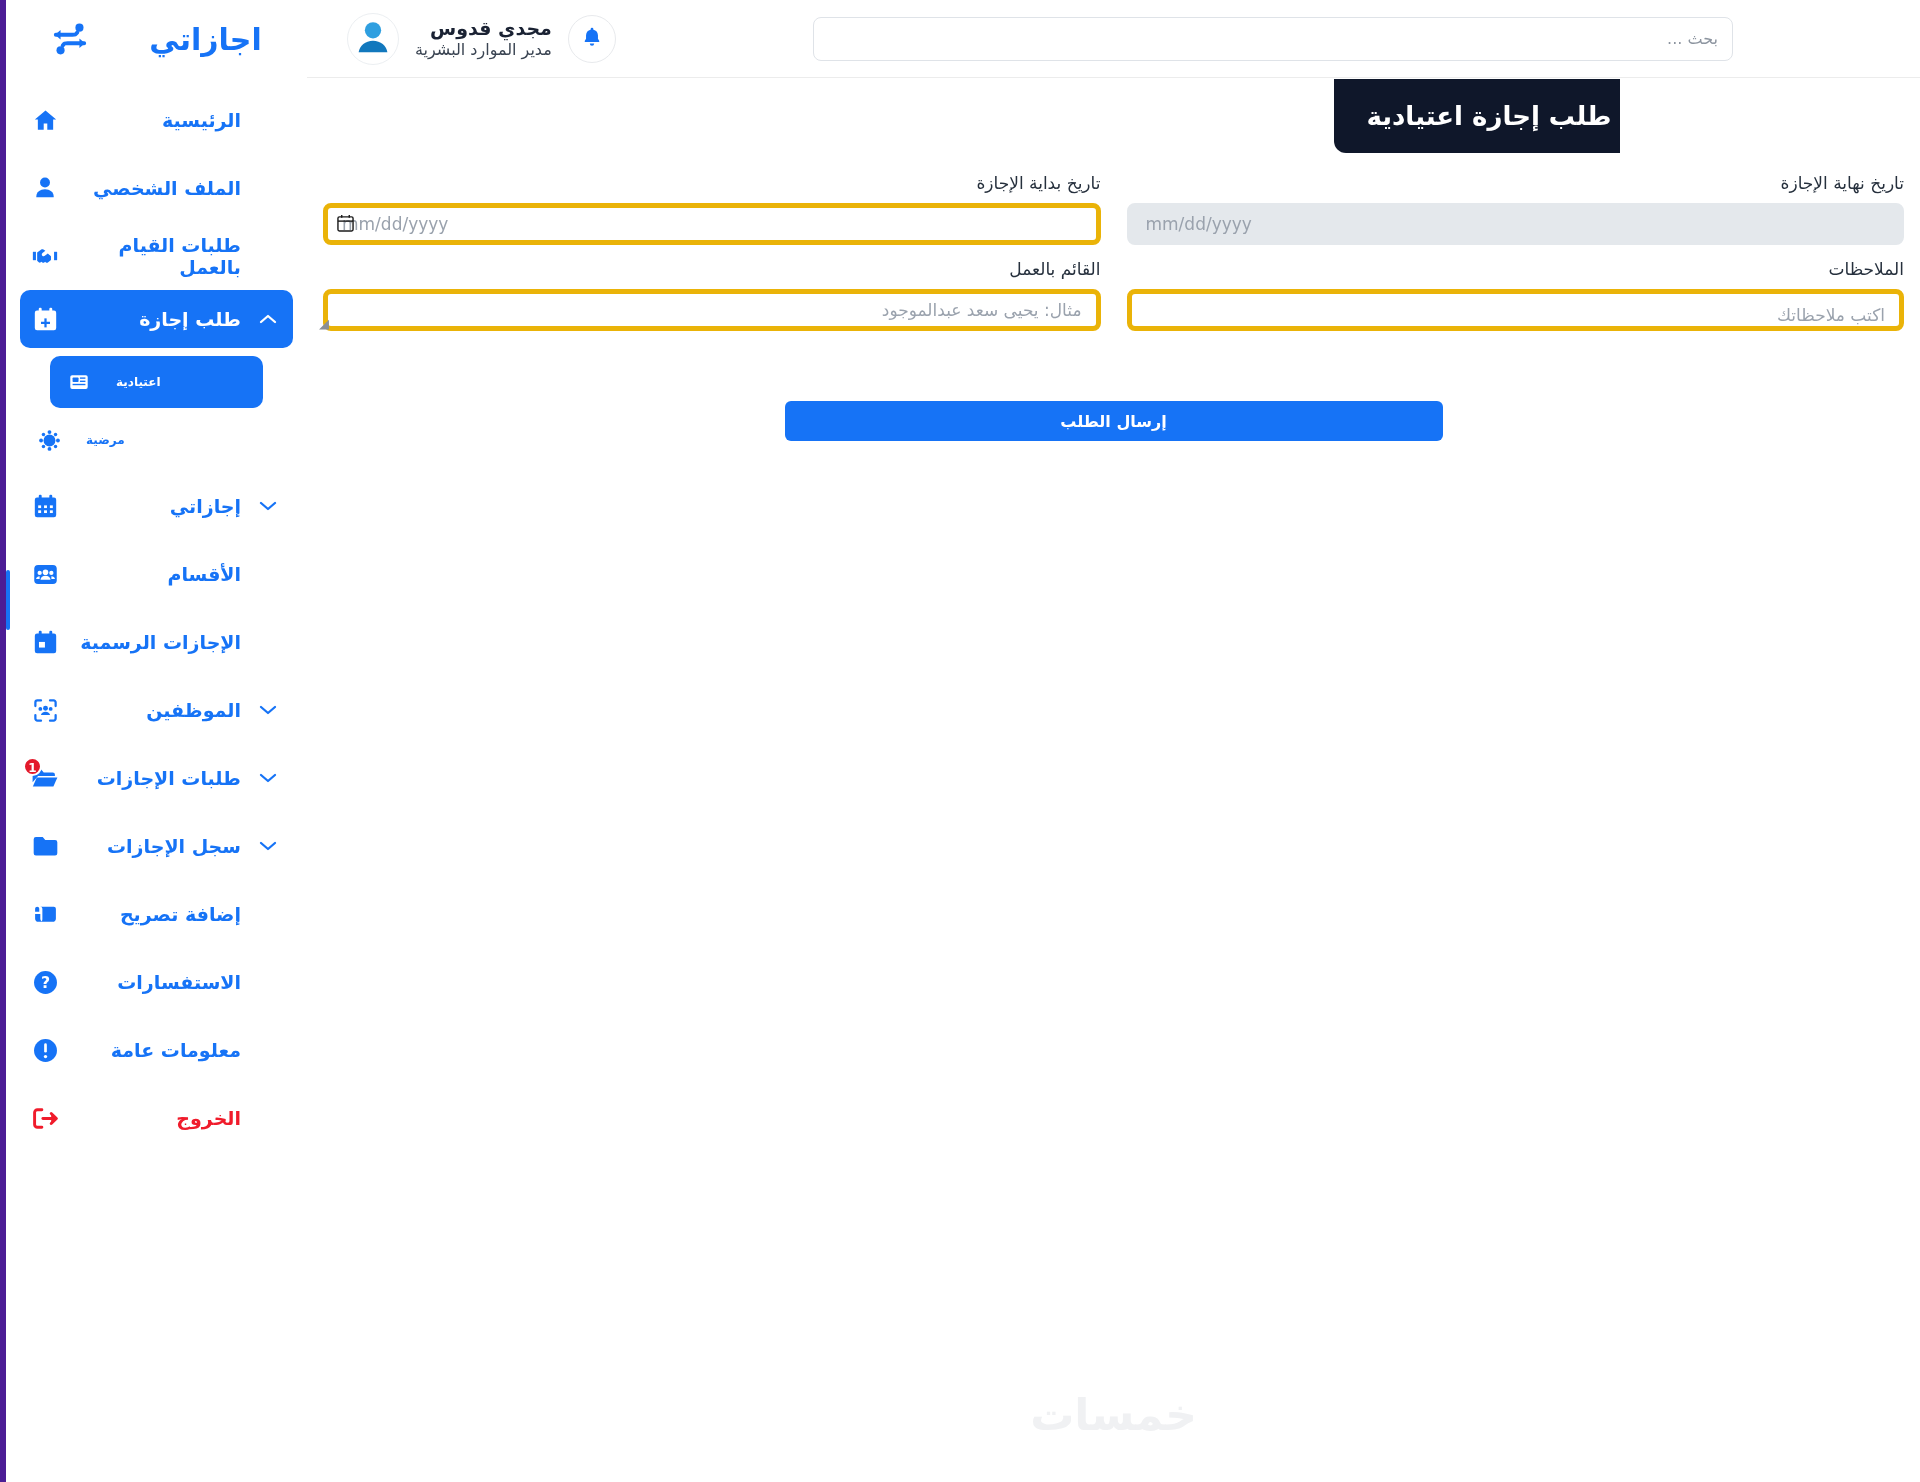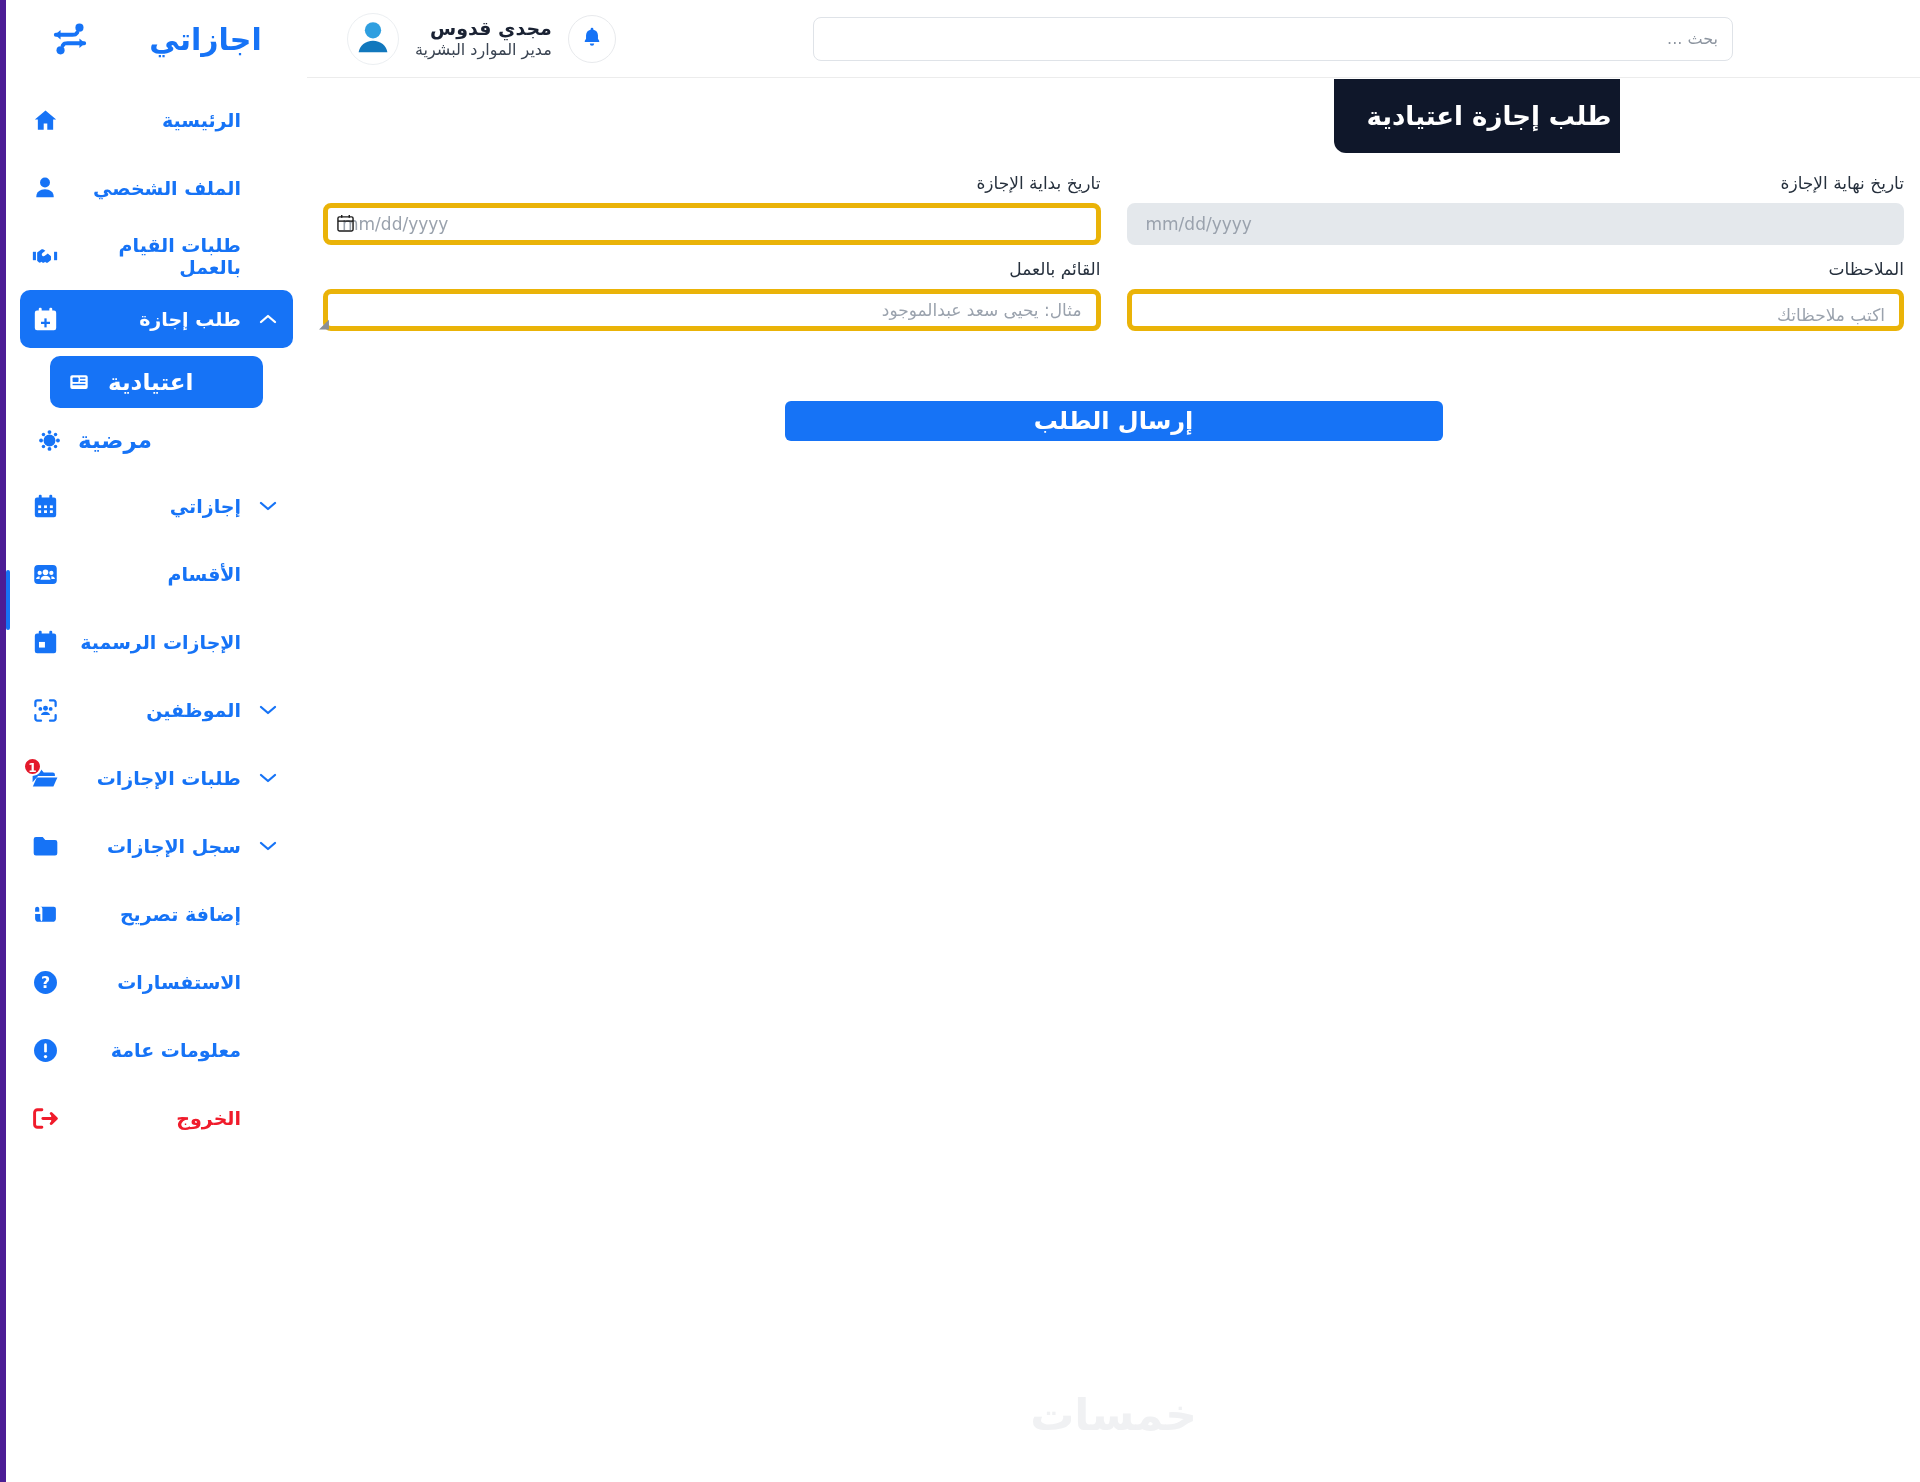--- a/index.html
+++ b/index.html
@@ -102,25 +102,25 @@
     color: #ffffff;
     height: 58px;
     margin-bottom: 8px;
     justify-content: center;
   }
   .nav-item.active .nav-icon,
   .nav-item.active .nav-chev { color: #ffffff; }
   .nav-sub {
     display: flex;
     align-items: center;
-    gap: 16px;
+    gap: 24px;
     height: 52px;
     margin: 0 0 6px 0;
     padding: 0 16px 0 16px;
-    font-size: 23px;
+    font-size: 12px;
     font-weight: 600;
     color: #1673f6;
     border-radius: 10px;
     cursor: pointer;
     justify-content: flex-end;
   }
   .nav-sub.sub-active {
     background: #1673f6;
     color: #ffffff;
     margin: 0 30px 6px 30px;
@@ -271,21 +271,21 @@
   }
 
   .submit-wrap { margin-top: 66px; display: flex; justify-content: center; }
   .submit-btn {
     width: 658px;
     height: 40px;
     background: #1673f6;
     color: #ffffff;
     border: none;
     border-radius: 6px;
-    font-size: 24px;
+    font-size: 16px;
     font-weight: 600;
     cursor: pointer;
     font-family: "DejaVu Sans", "Liberation Sans", sans-serif;
   }
 
   .watermark {
     position: absolute;
     bottom: 42px;
     left: 0;
     width: 100%;

